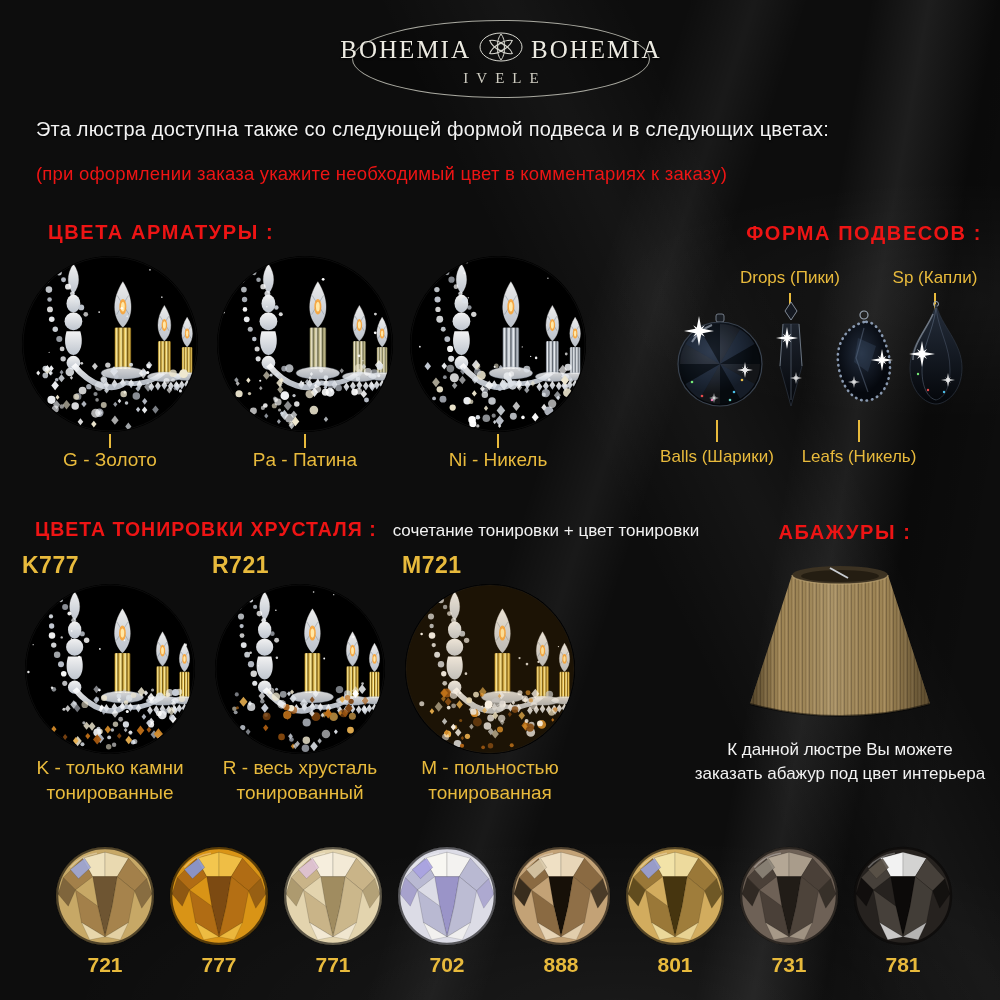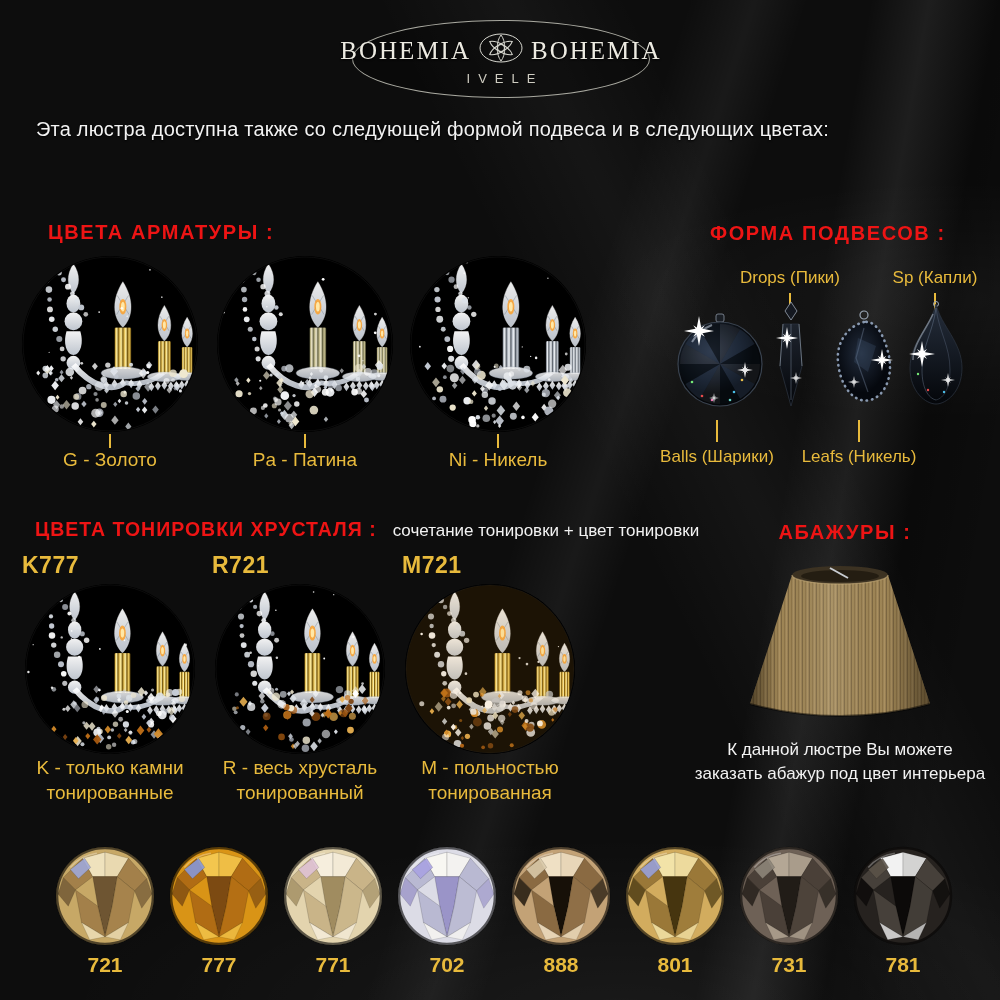--- a/index.html
+++ b/index.html
@@ -9,21 +9,21 @@
     linear-gradient(108deg, rgba(255,255,255,0) 52%, rgba(255,255,255,.05) 57%, rgba(255,255,255,0) 61%),
     linear-gradient(100deg, rgba(255,255,255,0) 74%, rgba(255,255,255,.07) 79%, rgba(0,0,0,.25) 85%, rgba(255,255,255,0) 92%),
     linear-gradient(64deg, rgba(0,0,0,0) 58%, rgba(255,255,255,.035) 67%, rgba(0,0,0,0) 75%),
     radial-gradient(900px 280px at 62% 101%, rgba(255,255,255,.05), rgba(0,0,0,0) 62%),
     radial-gradient(600px 200px at 96% 30%, rgba(255,255,255,.045), rgba(0,0,0,0) 60%);}
   .abs{position:absolute;}
   .logo{left:352px;top:20px;width:296px;height:76px;border:1.5px solid #a9a9a0;border-radius:50%;
     display:flex;flex-direction:column;align-items:center;justify-content:center;gap:1px;background:rgba(0,0,0,.25);}
   .logo-row{display:flex;align-items:center;gap:7px;font-family:"Liberation Serif","DejaVu Serif",serif;
     font-size:25px;letter-spacing:2px;color:#edebe2;text-shadow:0 1px 2px #000;}
-  .logo-sub{font-size:13px;letter-spacing:8px;color:#cfcdc2;padding-left:8px;font-family:Liberation Sans, sans-serif;}
+  .logo-sub{font-size:15px;letter-spacing:8px;color:#cfcdc2;padding-left:8px;font-family:Liberation Serif, serif;}
   .white-line{color:var(--white,#f2f2f2);font-size:20px;letter-spacing:.2px;text-shadow:0 1px 2px #000;}
   .red-line{color:var(--red,#ee1414);font-size:18.5px;letter-spacing:.2px;}
   .sec-h{color:var(--red,#ee1414);font-weight:bold;font-size:20px;letter-spacing:1.6px;}
   .photo-circle{position:absolute;border-radius:50%;background:#000;overflow:hidden;}
   .tick{position:absolute;width:2px;background:var(--gold,#e8ba3c);}
   .glabel{position:absolute;font-size:19px;color:var(--gold,#e8ba3c);text-align:center;}
   .code{position:absolute;font-size:23px;font-weight:bold;color:var(--gold,#e8ba3c);text-align:left;letter-spacing:.5px;}
   .cap{position:absolute;font-size:19px;color:var(--gold,#e8ba3c);text-align:center;line-height:25px;}
   .swatch-num{position:absolute;font-size:21px;font-weight:600;color:var(--gold,#e8ba3c);text-align:center;}
   .shade-cap{position:absolute;color:var(--white,#f2f2f2);font-size:17px;line-height:24px;text-align:center;}
@@ -46,20 +46,21 @@
   <path d="M23,3 C28,9 28,23 23,29 C18,23 18,9 23,3 Z" transform="rotate(-60 23 16)"></path>
   <circle cx="23" cy="16" r="3.5"></circle>
             </g>
           </svg></span>
       <span>BOHEMIA</span>
     </div>
     <div class="logo-sub">IVELE</div>
   </div>
 
   <div class="abs white-line" style="left:36px;top:118px;">Эта люстра доступна также со следующей формой подвеса и в следующих цветах:</div>
+  <div class="abs red-line" style="left:36px;top:163px;">(при оформлении заказа укажите необходимый цвет в комментариях к заказу)</div>
 
   <div class="abs sec-h" style="left:48px;top:221px;">ЦВЕТА АРМАТУРЫ :</div>
 
   <div class="photo-circle" style="left:22px;top:256px;width:176px;height:176px;"><svg width="100%" height="100%" viewBox="0 0 178 178">
  <defs>
           <clipPath id="c0cp">
             <circle cx="89" cy="89" r="88"></circle>
           </clipPath>
  <linearGradient id="c0cg" x1="0" y1="0" x2="0" y2="1">
             <stop offset="0" stop-color="#ffffff"></stop>
@@ -562,21 +563,21 @@
       </svg></div>
 
   <div class="tick" style="left:109px;top:434px;height:14px;"></div>
   <div class="tick" style="left:304px;top:434px;height:14px;"></div>
   <div class="tick" style="left:497px;top:434px;height:14px;"></div>
 
   <div class="glabel" style="left:22px;top:449px;width:176px;">G - Золото</div>
   <div class="glabel" style="left:217px;top:449px;width:176px;">Pa - Патина</div>
   <div class="glabel" style="left:410px;top:449px;width:176px;">Ni - Никель</div>
 
-  <div class="abs sec-h" style="left:710px;top:222px;width:272px;text-align:left;">ФОРМА ПОДВЕСОВ :</div>
+  <div class="abs sec-h" style="left:710px;top:222px;width:272px;text-align:right;">ФОРМА ПОДВЕСОВ :</div>
   <div class="glabel" style="left:715px;top:268px;width:150px;font-size:17px;">Drops (Пики)</div>
   <div class="glabel" style="left:860px;top:268px;width:150px;font-size:17px;">Sp (Капли)</div>
   <div class="tick" style="left:789px;top:293px;height:22px;"></div>
   <div class="tick" style="left:934px;top:293px;height:22px;"></div>
 
   <div class="pend" style="left:672px;top:312px;width:96px;height:100px;"><svg width="100%" height="100%" viewBox="0 0 96 100">
  <defs>
           <radialGradient id="ballG" cx="0.4" cy="0.35">
             <stop offset="0" stop-color="#2c3544"></stop>
             <stop offset="0.7" stop-color="#10161f"></stop>

